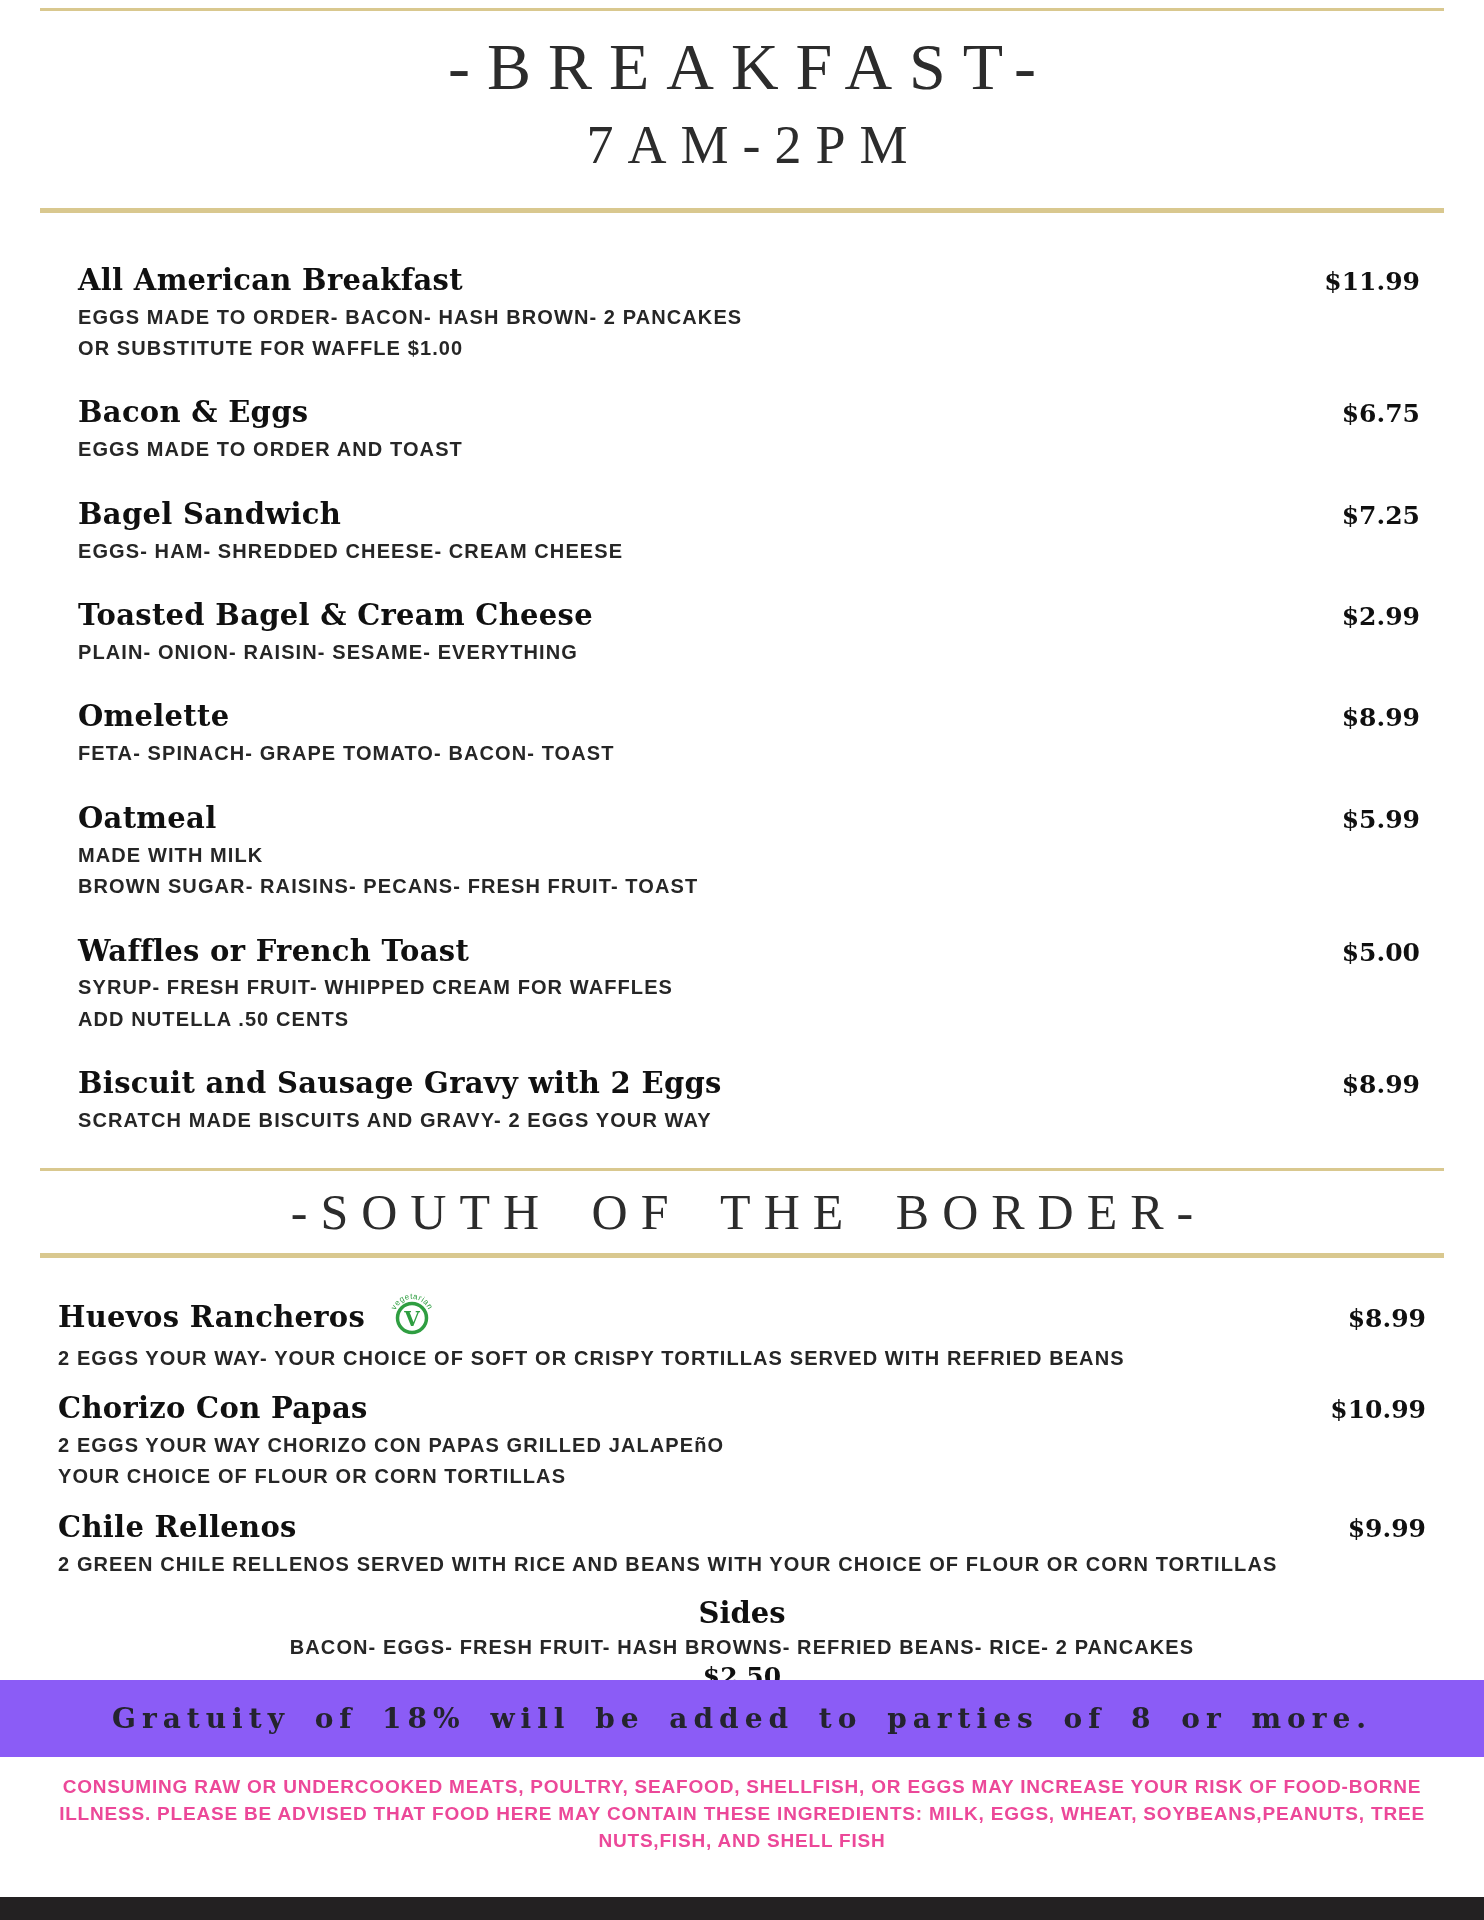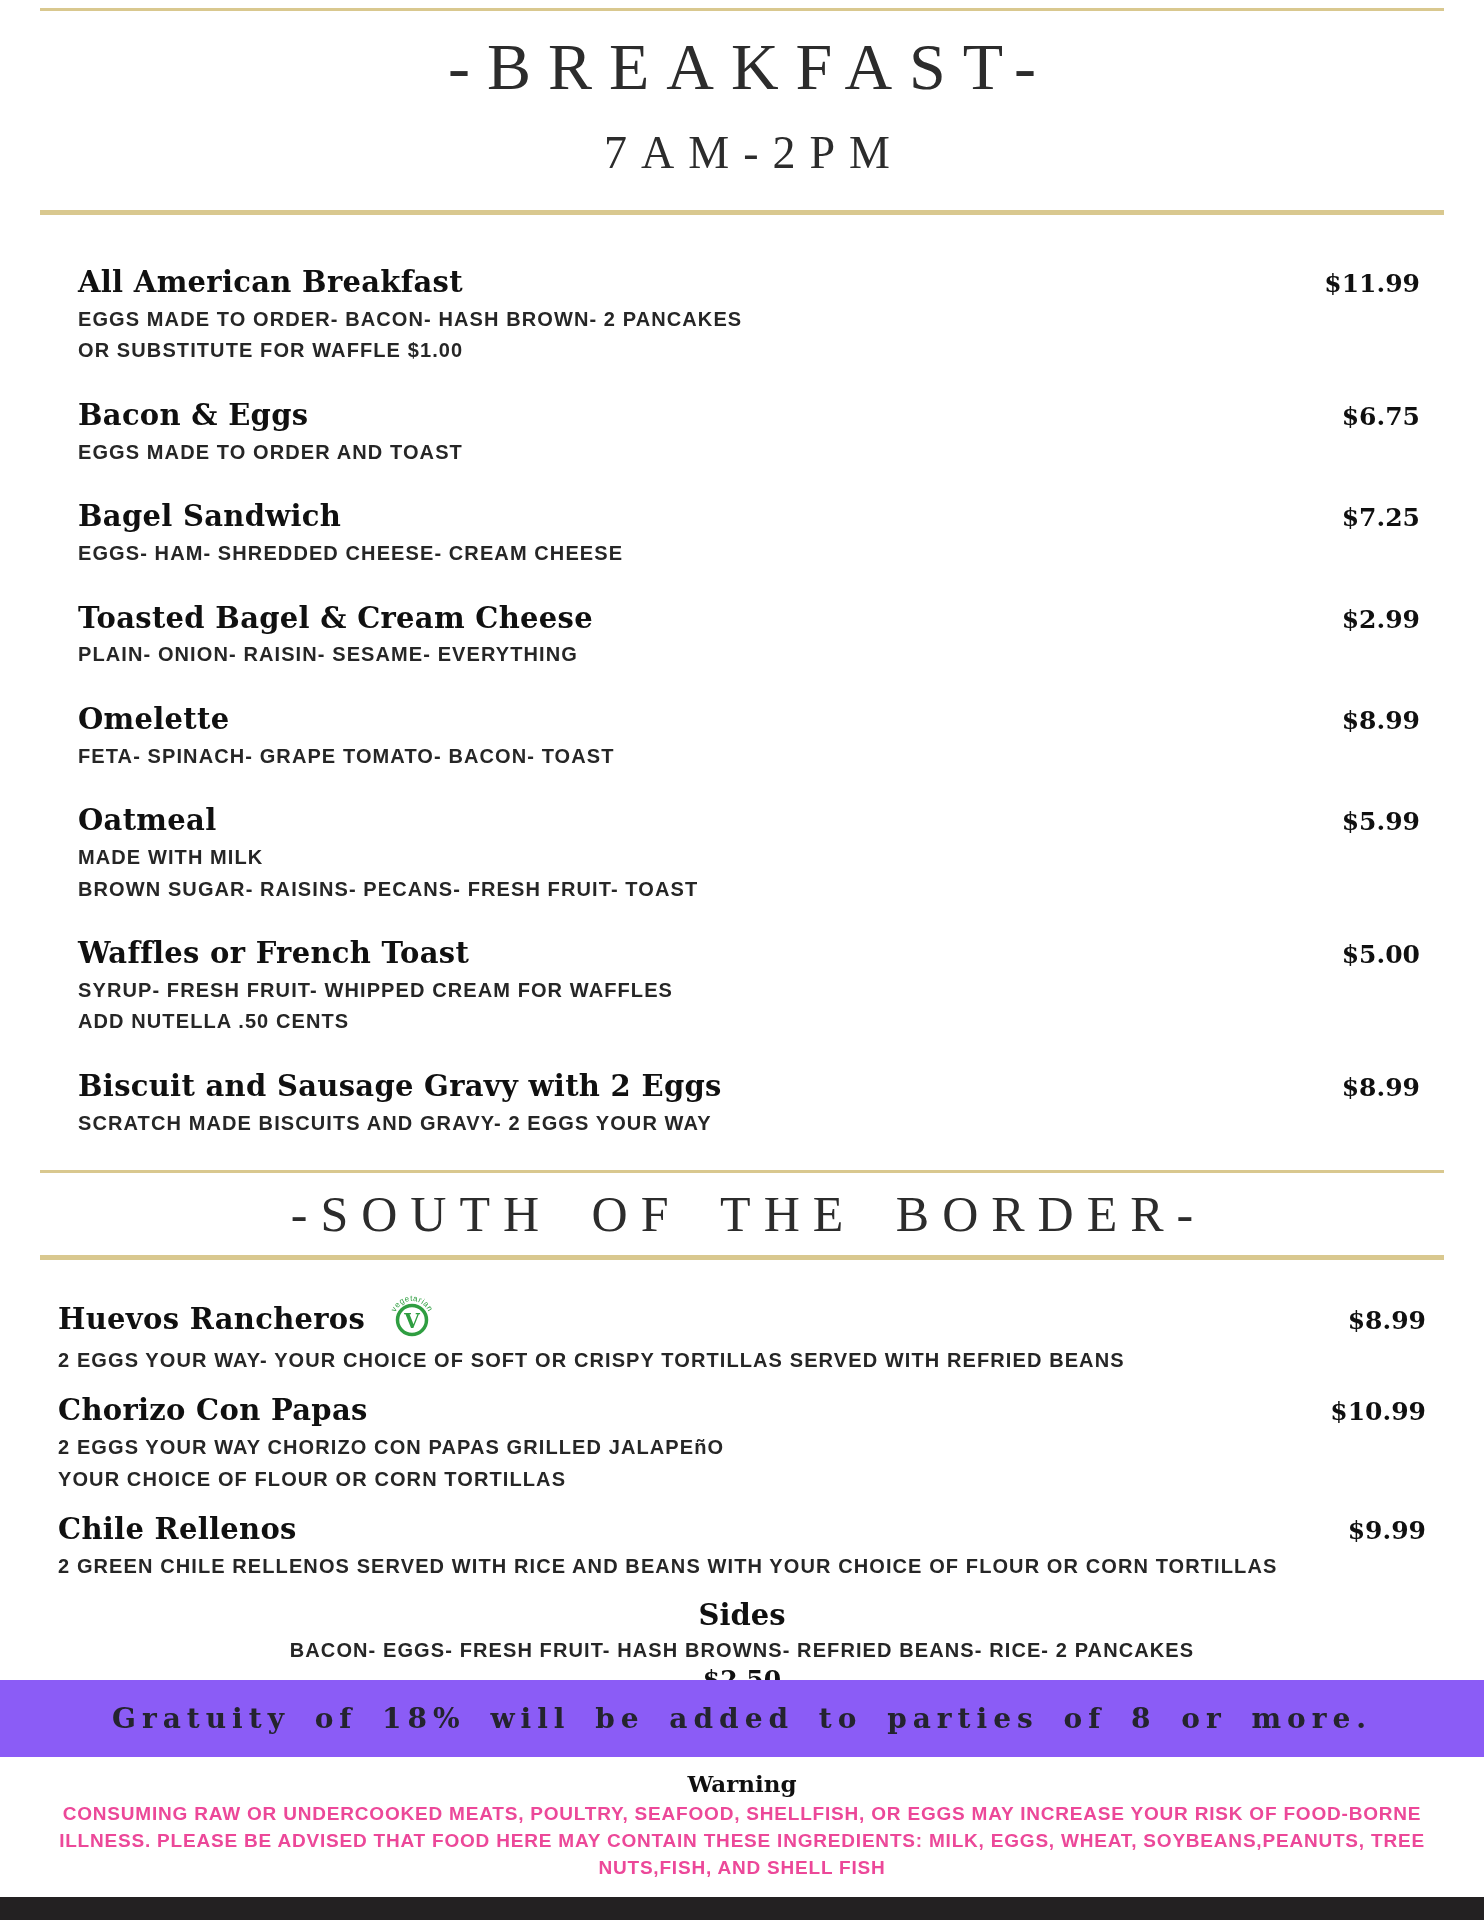--- a/index.html
+++ b/index.html
@@ -24,21 +24,21 @@
   .rule-top { margin-top:8px; }
   .rule-after-header { margin-top:30px; }
   .rule-above-south { margin-top:0; }
   .rule-below-south { margin-top:10px; }
 
   
   .menu-header { text-align:center; font-family:"Liberation Serif","DejaVu Serif",serif; color:#2c2c2c; }
   .breakfast-head { margin-top:18px; }
   .south-head { margin-top:10px; }
   .menu-title { font-size:66px; line-height:1.15; letter-spacing:17px; padding-left:17px; }
-  .menu-hours { font-size:46px; line-height:1.2; letter-spacing:14px; padding-left:24px; margin-top:20px; }
+  .menu-hours { font-size:54px; line-height:1.2; letter-spacing:14px; padding-left:24px; margin-top:8px; }
   .south-title { font-size:50px; line-height:1.24; letter-spacing:13px; word-spacing:14px; padding-left:13px; }
 
   
   .items { padding:50px 64px 0 78px; }
   .items-south { padding:38px 58px 0 58px; }
   .item { margin-bottom:34px; }
   .items-south .item { margin-bottom:20px; }
   .item-head { display:flex; justify-content:space-between; align-items:baseline; }
   .item-name {
     font-family:"DejaVu Serif","Liberation Serif",serif;
@@ -225,19 +225,18 @@
     <div class="sides-title">Sides</div>
     <div class="sides-desc">BACON- EGGS- FRESH FRUIT- HASH BROWNS- REFRIED BEANS- RICE- 2 PANCAKES</div>
     <div class="sides-price">$2.50</div>
   </div>
 
   <div class="gratuity-bar">
     <span class="gratuity-text">Gratuity of 18% will be added to parties of 8 or more.</span>
   </div>
 
   <div class="warning">
-    <div class="warning-title">Warning</div>
     <div class="warning-text">CONSUMING RAW OR UNDERCOOKED MEATS, POULTRY, SEAFOOD, SHELLFISH, OR EGGS MAY INCREASE YOUR RISK OF FOOD-BORNE ILLNESS. PLEASE BE ADVISED THAT FOOD HERE MAY CONTAIN THESE INGREDIENTS: MILK, EGGS, WHEAT, SOYBEANS,PEANUTS, TREE NUTS,FISH, AND SHELL FISH</div>
   </div>
 
   <div class="bottom-bar"></div>
 
 </div>
 
 </body></html>

